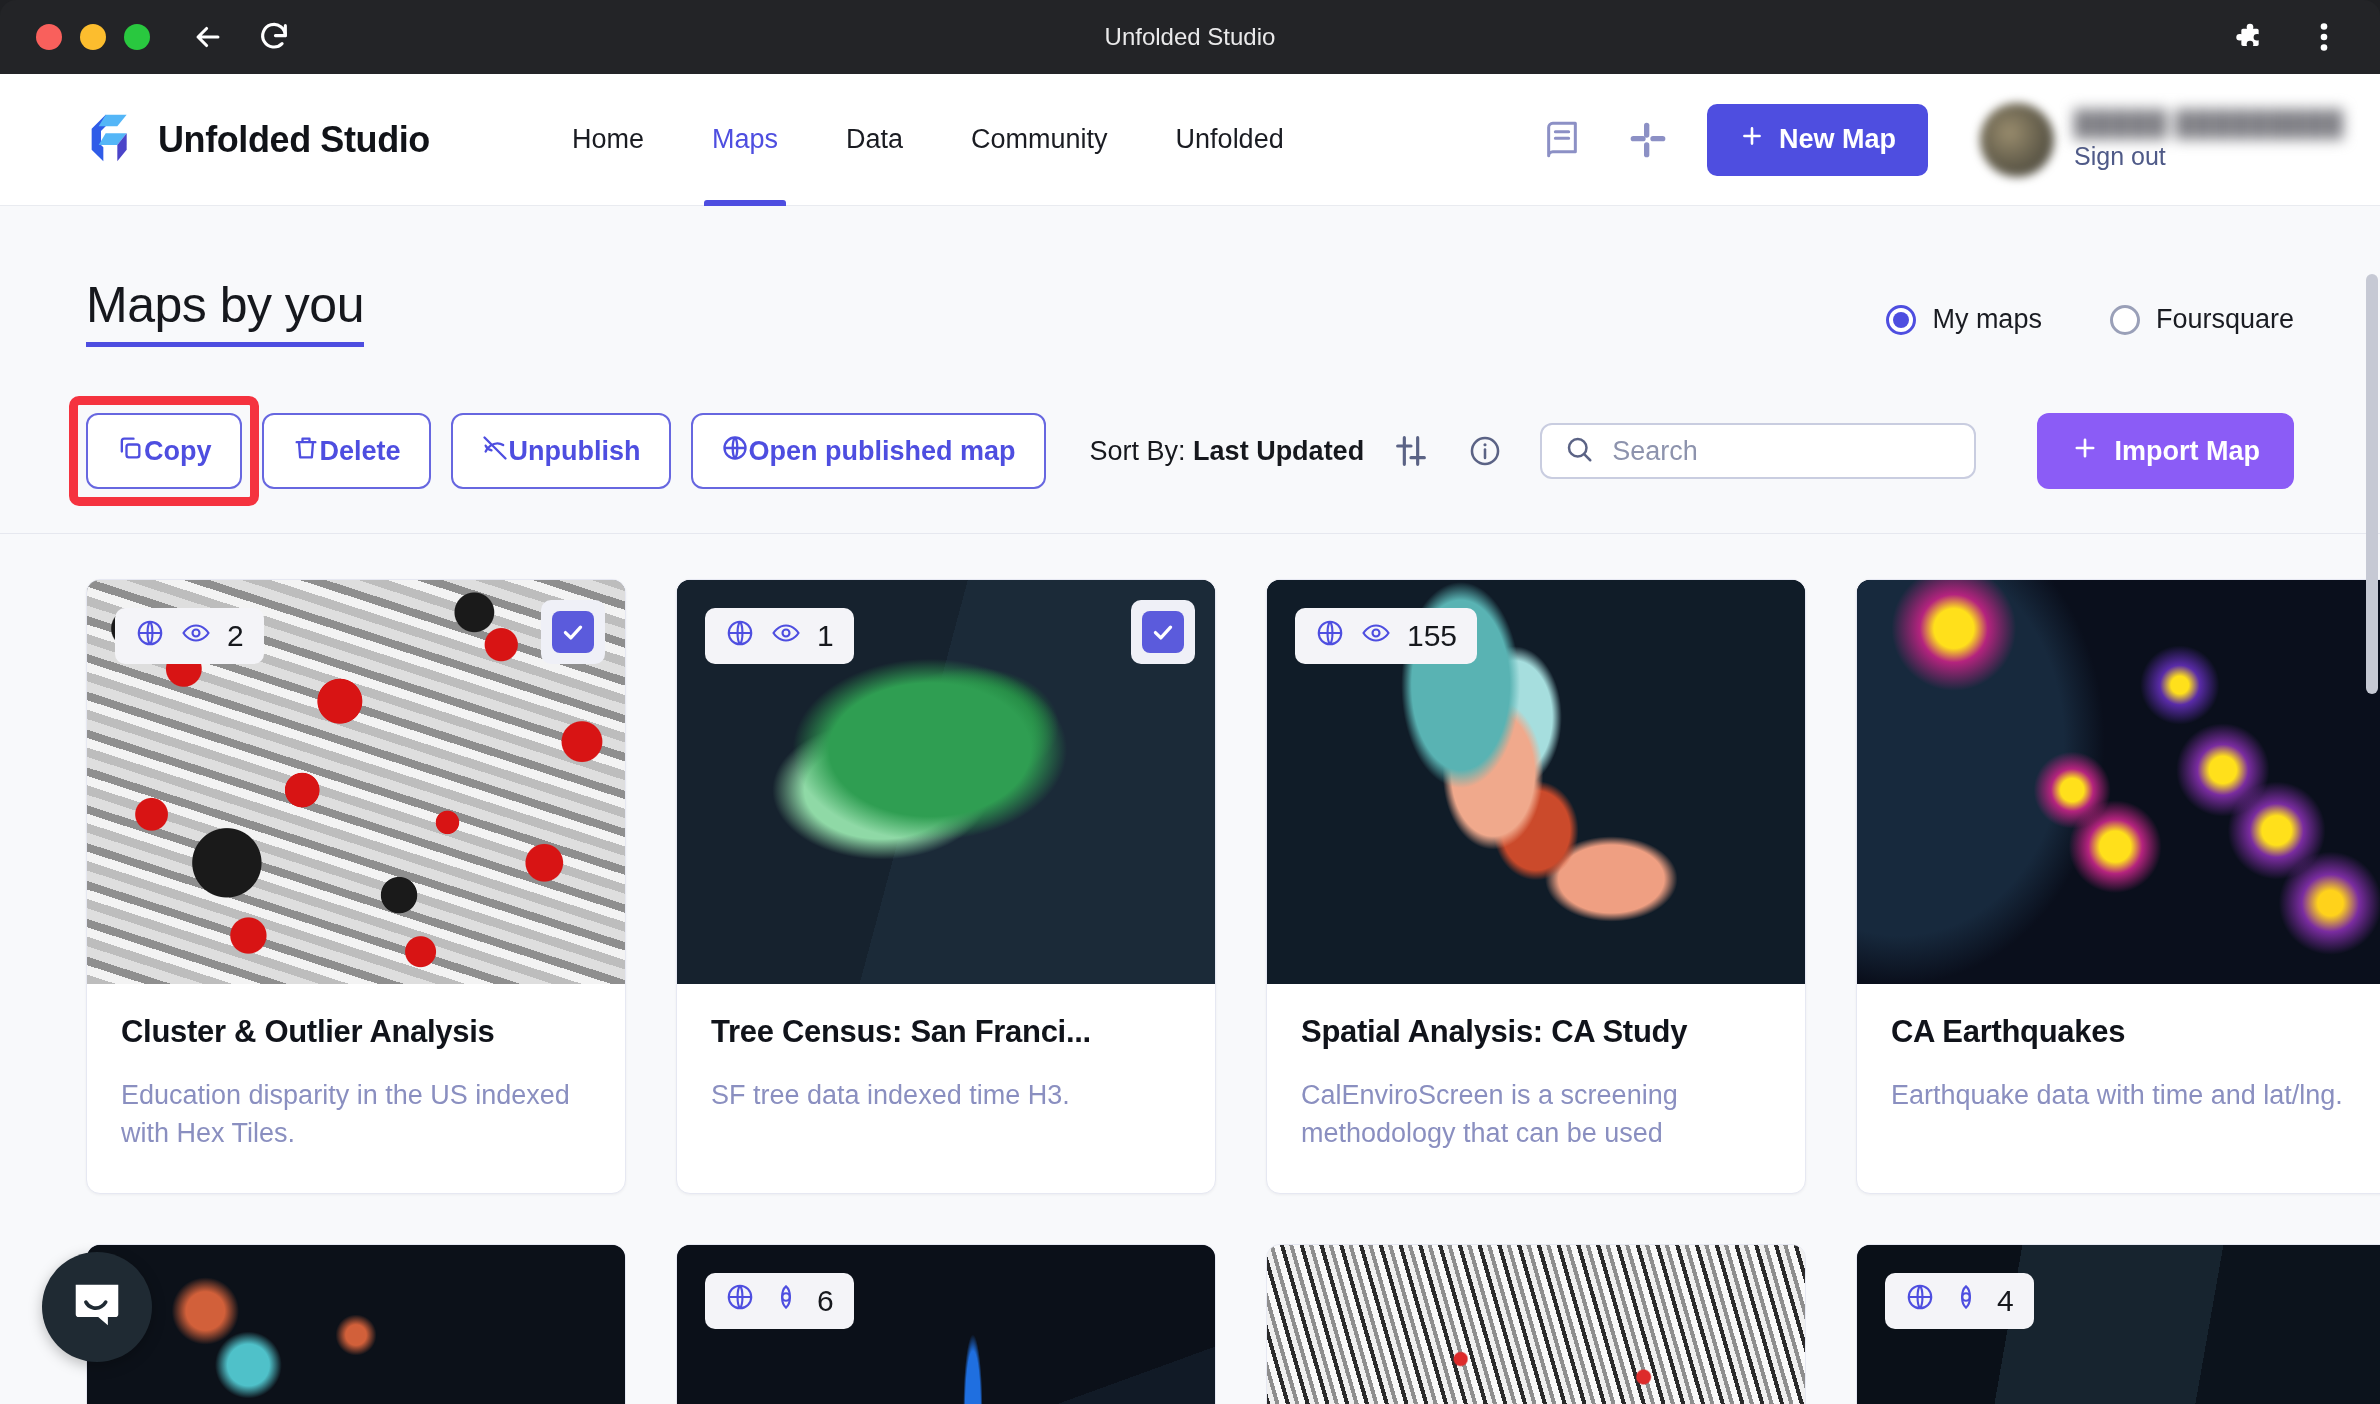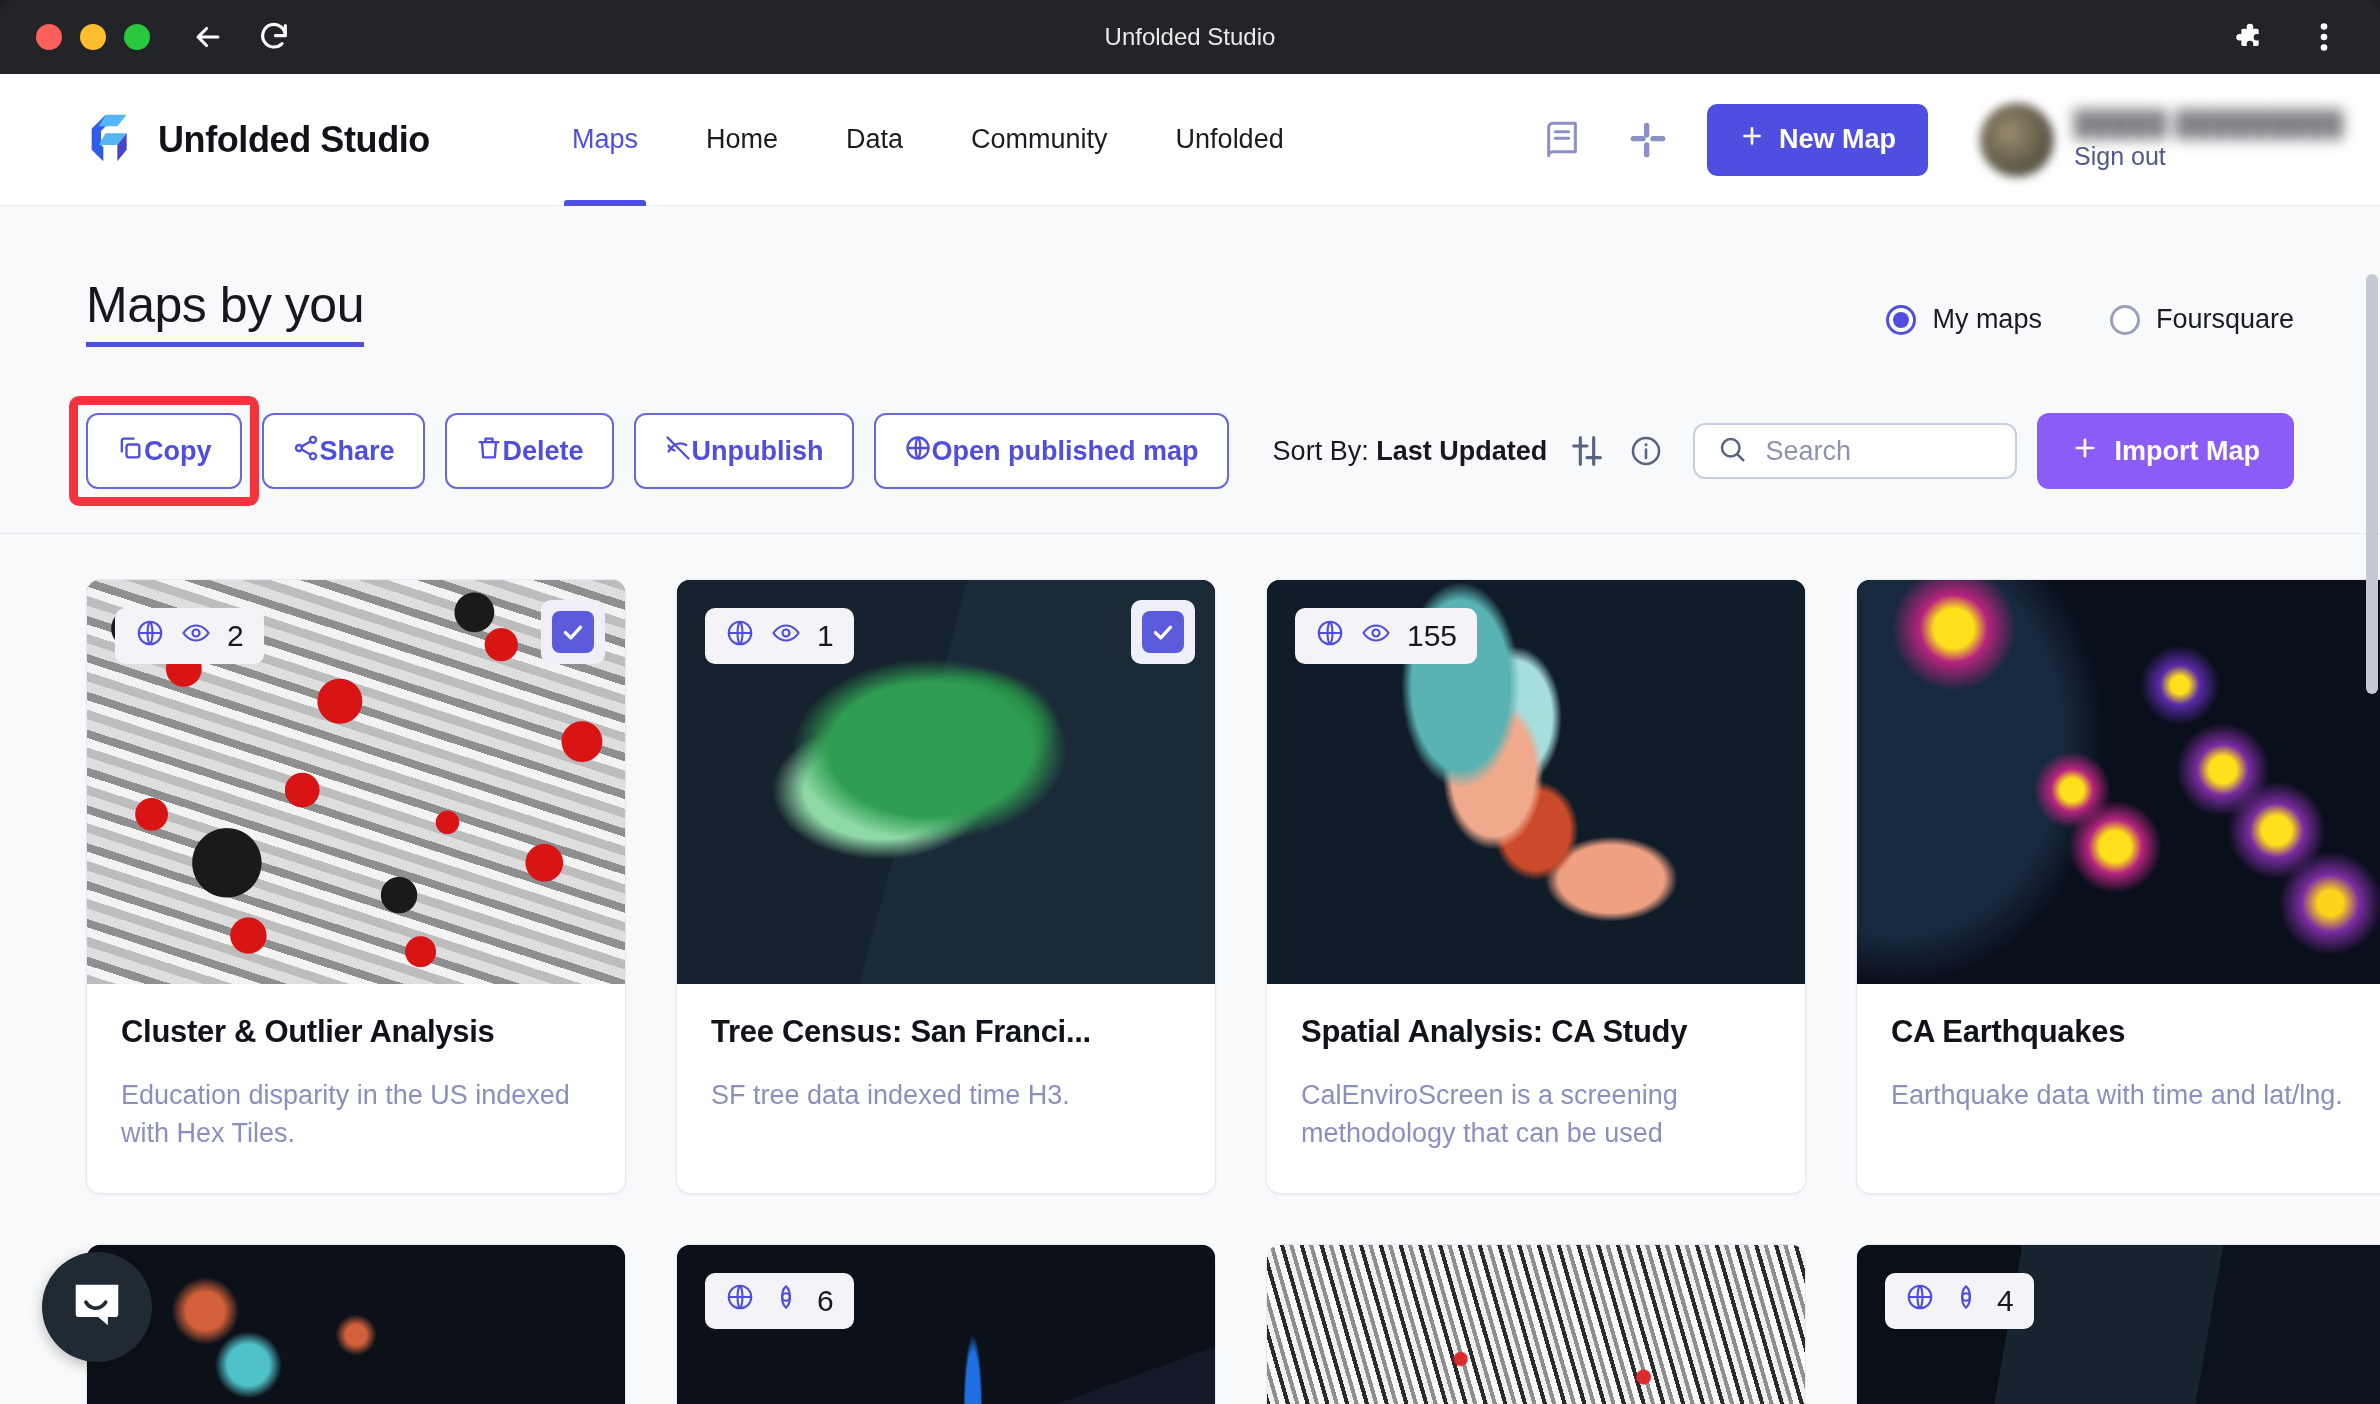--- a/index.html
+++ b/index.html
@@ -296,22 +296,22 @@
           <path d="M22 4 L10 16 L10 34 L20 44 L20 32 L18 30 L18 18 L28 8 Z" fill="#2f5ce8"></path>
           <path d="M22 4 L40 4 L32 14 L16 14 Z" fill="#54b6f7"></path>
           <path d="M22 20 L40 20 L32 30 L16 30 Z" fill="#54b6f7"></path>
           <path d="M40 20 L32 30 L32 44 L40 34 Z" fill="#4b44c9"></path>
         </svg>
       </span>
       <span class="brand-name">Unfolded Studio</span>
     </div>
 
     <nav class="main-nav">
+      <div class="nav-item">Home</div>
       <div class="nav-item active">Maps</div>
-      <div class="nav-item">Home</div>
       <div class="nav-item">Data</div>
       <div class="nav-item">Community</div>
       <div class="nav-item">Unfolded</div>
     </nav>
 
     <div class="header-right">
       <div class="hdr-icon-btn">
         <svg width="40" height="40" viewBox="0 0 24 24" fill="none" stroke="#8c90c5" stroke-width="1.8" stroke-linecap="round" stroke-linejoin="round">
           <path d="M4 4.5A2.5 2.5 0 0 1 6.5 2H20v17H6.5A2.5 2.5 0 0 0 4 21.5z"></path>
             <path d="M8 7h8M8 11h8"></path>
@@ -366,31 +366,20 @@
             <svg width="28" height="28" viewBox="0 0 24 24" fill="none" stroke="#4e4ee0" stroke-width="2" stroke-linecap="round" stroke-linejoin="round">
                 <rect x="9" y="9" width="11" height="11" rx="2"></rect>
                 <path d="M5 15V6a2 2 0 0 1 2-2h8"></path>
               </svg>
           </span>
           <span>Copy</span>
         </button>
         <div class="highlight-ring"></div>
       </div>
 
-      <button class="tb-btn">
-        <span>
-          <svg width="28" height="28" viewBox="0 0 24 24" fill="none" stroke="#4e4ee0" stroke-width="2" stroke-linecap="round" stroke-linejoin="round">
-              <circle cx="18" cy="5" r="2.6"></circle>
-              <circle cx="6" cy="12" r="2.6"></circle>
-              <circle cx="18" cy="19" r="2.6"></circle>
-              <path d="M8.3 10.8l7.4-4.3M8.3 13.2l7.4 4.3"></path>
-            </svg>
-        </span>
-        <span>Share</span>
-      </button>
 
       <button class="tb-btn">
         <span>
           <svg width="28" height="28" viewBox="0 0 24 24" fill="none" stroke="#4e4ee0" stroke-width="2" stroke-linecap="round" stroke-linejoin="round">
               <path d="M4 7h16M9 7V4h6v3M6 7l1 13h10l1-13"></path>
             </svg>
         </span>
         <span>Delete</span>
       </button>
 

